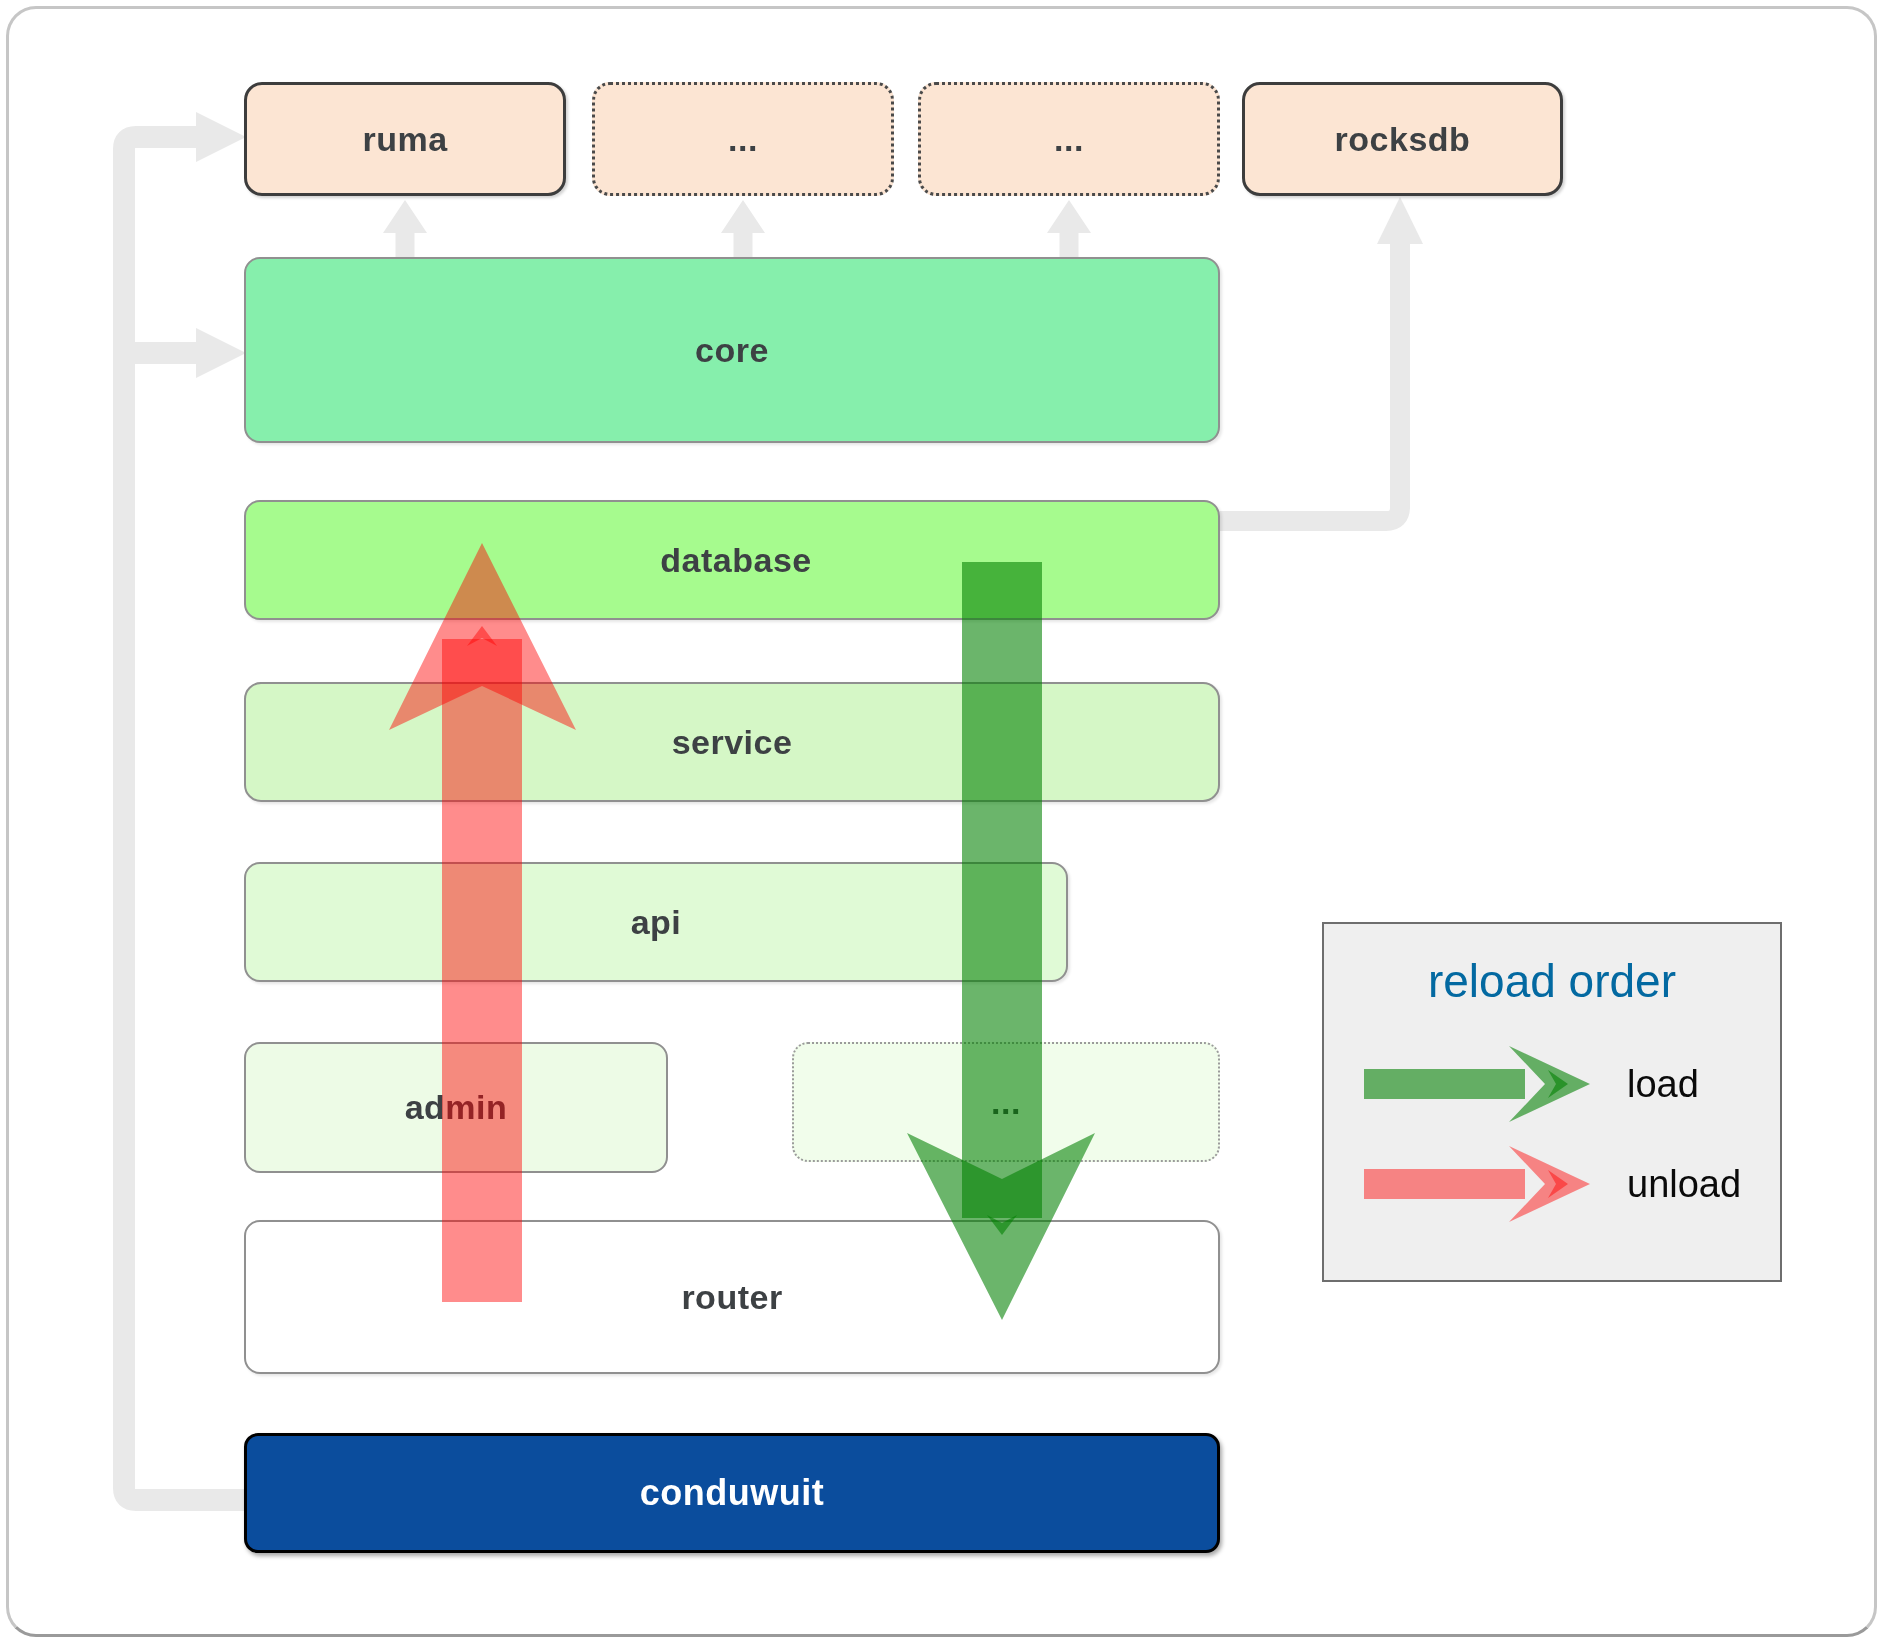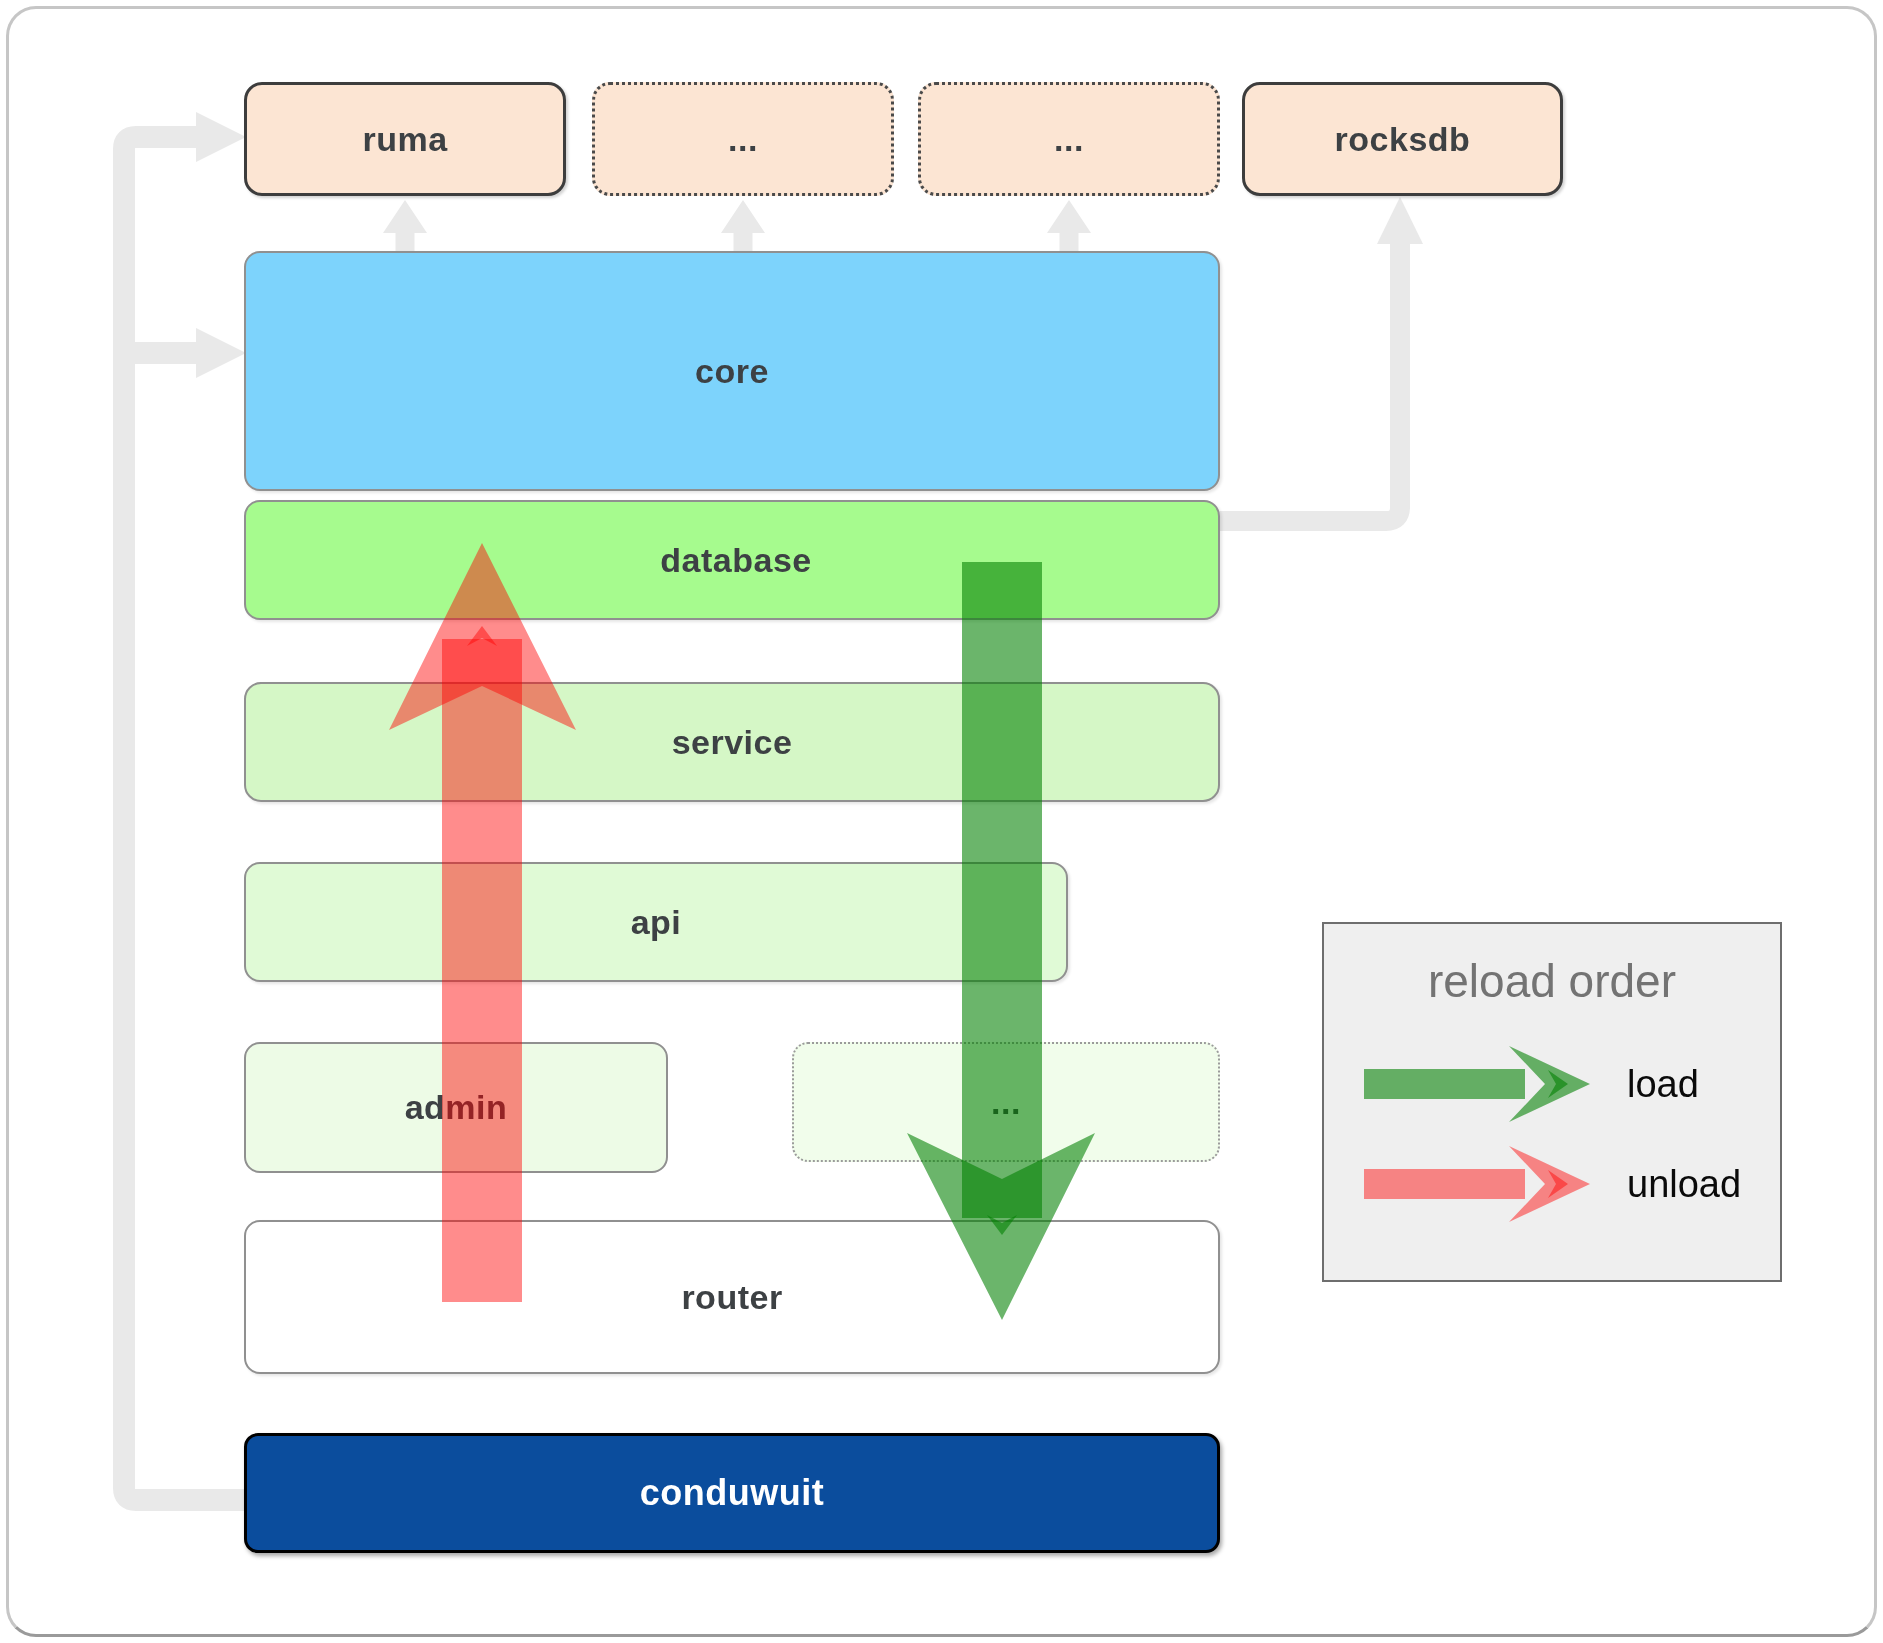--- a/index.html
+++ b/index.html
@@ -13,37 +13,37 @@
        box-sizing:border-box;z-index:2;}
   .box .lbl{font-size:34px;font-weight:600;color:#3d4144;letter-spacing:0.5px;}
   .solid-dark{border:3px solid #3d3d3d;border-radius:18px;background:#fce5d3;
               box-shadow:2px 2px 3px rgba(0,0,0,0.18);}
   .dotted-dark{border:3px dotted #4a4a4a;border-radius:18px;background:#fce5d3;}
   .wide{border:2px solid #909090;border-radius:16px;box-shadow:2px 2px 3px rgba(0,0,0,0.10);}
   #node-ruma{left:244px;top:82px;width:322px;height:114px;}
   #node-ext1{left:592px;top:82px;width:302px;height:114px;}
   #node-ext2{left:918px;top:82px;width:302px;height:114px;}
   #node-rocksdb{left:1242px;top:82px;width:321px;height:114px;}
-  #node-core{left:244px;top:251px;width:976px;height:240px;background:#7dd3fc;}
+  #node-core{left:244px;top:257px;width:976px;height:186px;background:#86efac;}
   #node-database{left:244px;top:500px;width:976px;height:120px;background:#a6fb8e;padding-left:8px;}
   #node-service{left:244px;top:682px;width:976px;height:120px;background:#d5f7c6;border-radius:17px;}
   #node-api{left:244px;top:862px;width:824px;height:120px;background:#e0fad6;}
   #node-admin{left:244px;top:1042px;width:424px;height:131px;background:#edfbe6;
               border:2px solid #909090;border-radius:16px;}
   #node-more{left:792px;top:1042px;width:428px;height:120px;background:#f1fdeb;
              border:2px dotted #9b9b9b;border-radius:16px;}
   #node-router{left:244px;top:1220px;width:976px;height:154px;background:#ffffff;}
   #node-conduwuit{left:244px;top:1433px;width:976px;height:120px;background:#0b4d9d;
                   border:3px solid #000000;border-radius:14px;
                   box-shadow:2px 3px 4px rgba(0,0,0,0.35);}
   #node-conduwuit .lbl{color:#ffffff;font-weight:bold;font-size:36px;}
   .legend{position:absolute;left:1322px;top:922px;width:460px;height:360px;background:#efefef;
           border:2px solid #6e6e6e;z-index:2;box-sizing:border-box;}
   .legend-title{position:absolute;left:0;top:30px;width:100%;text-align:center;
-                font-size:46px;color:#737373;}
+                font-size:46px;color:#0369a1;}
   .legend-item{position:absolute;left:0;width:100%;height:90px;}
   .legend-item.load-row{top:115px;}
   .legend-item.unload-row{top:215px;}
   .legend-item svg{position:absolute;left:28px;top:0;}
   .legend-item .ltext{position:absolute;left:303px;top:0;height:90px;line-height:90px;
                       font-size:38px;color:#0a0a0a;}
 </style>
 </head>
 <body>
 

